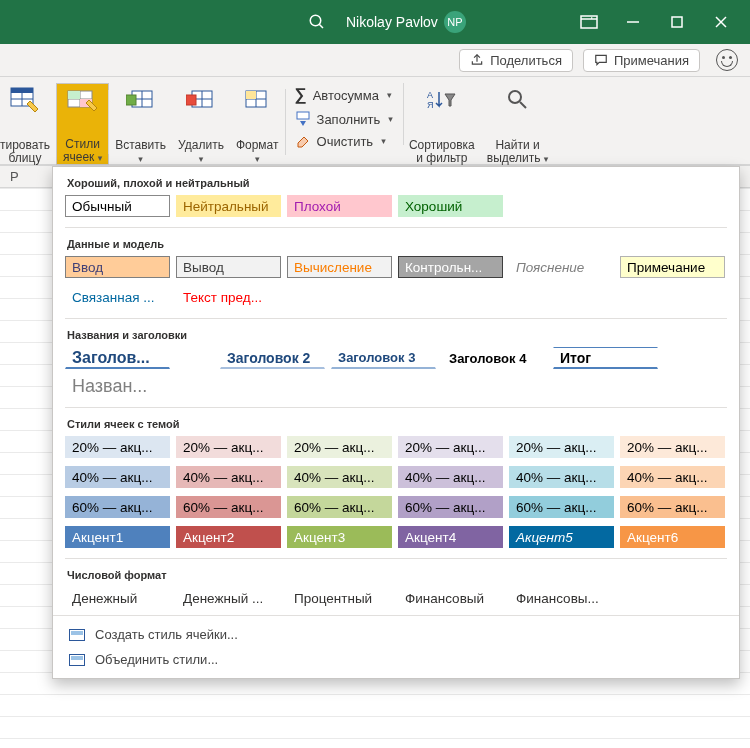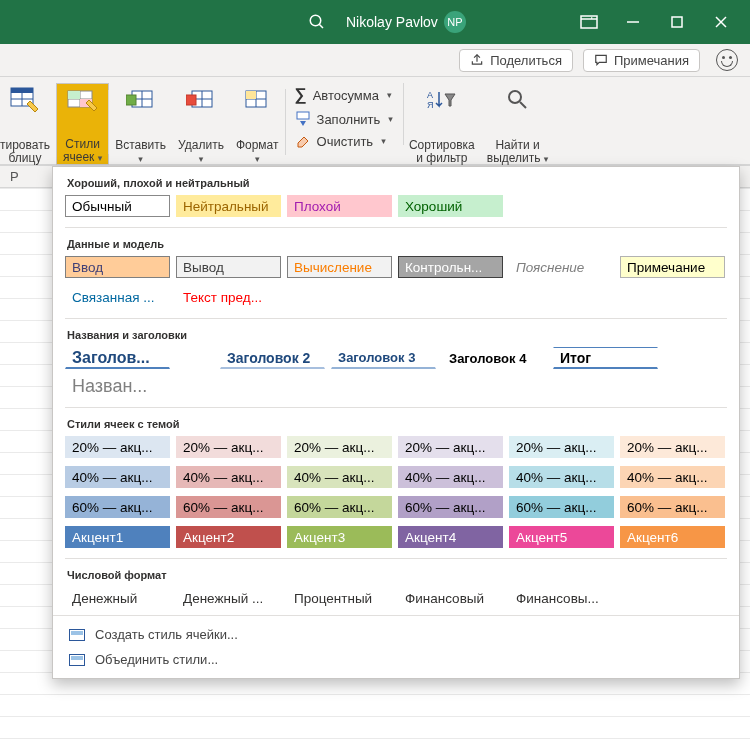--- a/index.html
+++ b/index.html
@@ -278,21 +278,21 @@
             <div class="swatch" style="background: rgb(196, 215, 155); color: rgb(0, 0, 0);">60% — акц...</div>
             <div class="swatch" style="background: rgb(177, 160, 199); color: rgb(0, 0, 0);">60% — акц...</div>
             <div class="swatch" style="background: rgb(146, 205, 220); color: rgb(0, 0, 0);">60% — акц...</div>
             <div class="swatch" style="background: rgb(250, 191, 143); color: rgb(0, 0, 0);">60% — акц...</div>
           </div>
           <div class="grow">
             <div class="swatch" style="background: rgb(79, 129, 189); color: rgb(255, 255, 255);">Акцент1</div>
             <div class="swatch" style="background: rgb(192, 80, 77); color: rgb(255, 255, 255);">Акцент2</div>
             <div class="swatch" style="background: rgb(155, 187, 89); color: rgb(255, 255, 255);">Акцент3</div>
             <div class="swatch" style="background: rgb(128, 100, 162); color: rgb(255, 255, 255);">Акцент4</div>
-            <div class="swatch" style="background: #ec4899; color: rgb(255, 255, 255);">Акцент5</div>
+            <div class="swatch" style="background: #0369a1; color: rgb(255, 255, 255); font-style: italic;">Акцент5</div>
             <div class="swatch" style="background: rgb(247, 150, 70); color: rgb(255, 255, 255);">Акцент6</div>
           </div>
         </div>
       <hr class="ghr">
       <div class="gcat">Числовой формат</div>
       <div class="grow" id="row5">
           <div class="swatch">Денежный</div>
           <div class="swatch">Денежный ...</div>
           <div class="swatch">Процентный</div>
           <div class="swatch">Финансовый</div>

